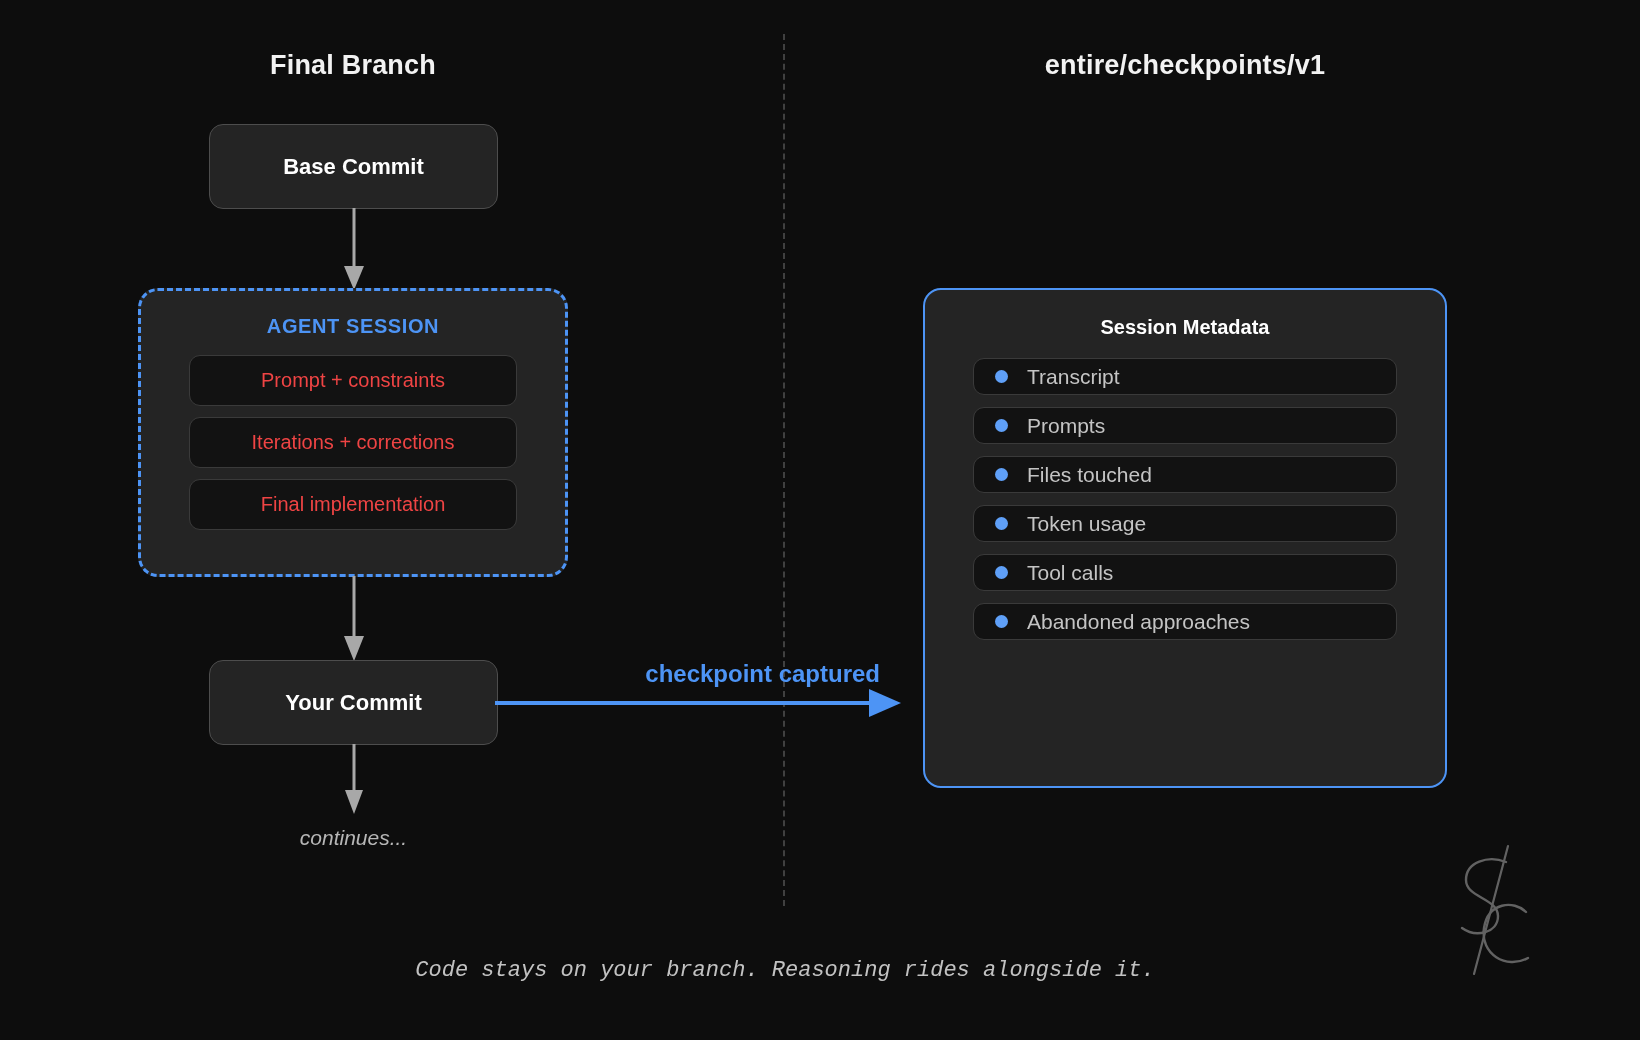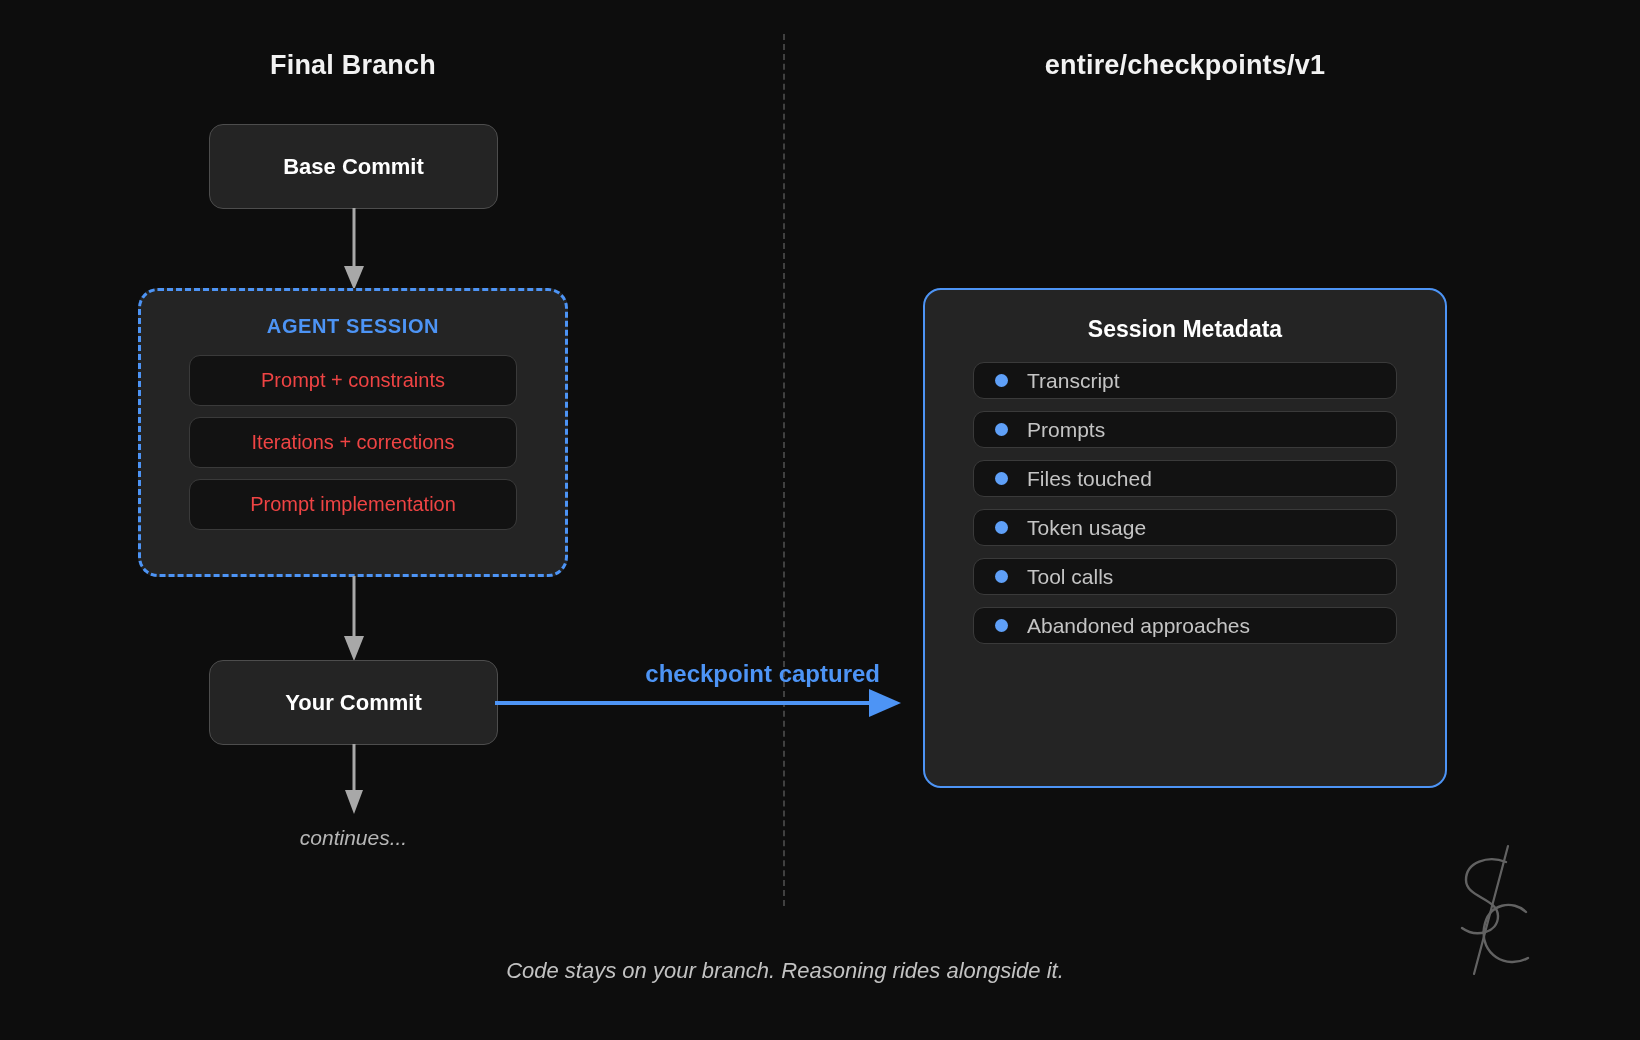--- a/index.html
+++ b/index.html
@@ -142,21 +142,21 @@
     height: 500px;
     background: #242424;
     border: 2px solid #4d94f5;
     border-radius: 18px;
     box-sizing: border-box;
   }
   #metadata-title {
     margin-top: 26px;
     text-align: center;
     color: #ffffff;
-    font-size: 23px;
+    font-size: 20px;
     font-weight: bold;
   }
   .meta-list {
     margin: 19px 48px 0 48px;
     display: flex;
     flex-direction: column;
     gap: 12px;
   }
   .meta-item {
     height: 37px;
@@ -184,20 +184,21 @@
   
   #caption {
     position: absolute;
     left: 0;
     top: 958px;
     width: 1570px;
     text-align: center;
     font-style: italic;
     font-size: 22px;
     color: #c2c2c2;
+    font-family: Liberation Mono, monospace;
   }
 
   
   #signature {
     position: absolute;
     left: 1436px;
     top: 840px;
     width: 120px;
     height: 140px;
     opacity: .42;
@@ -225,21 +226,21 @@
   <div id="agent-session">
     <div id="agent-session-title">AGENT SESSION</div>
     <div class="session-list">
       <div class="session-item">
         <span>Prompt + constraints</span>
       </div>
       <div class="session-item">
         <span>Iterations + corrections</span>
       </div>
       <div class="session-item">
-        <span>Prompt implementation</span>
+        <span>Final implementation</span>
       </div>
     </div>
   </div>
 
   <svg class="arrow-grey" id="arrow-session-to-commit" width="28" height="88">
     <line x1="14" y1="0" x2="14" y2="60" stroke="#a8a8a8" stroke-width="3"></line>
     <polygon points="4,60 24,60 14,85" fill="#a8a8a8"></polygon>
   </svg>
 
   <div class="node" id="node-commit">

